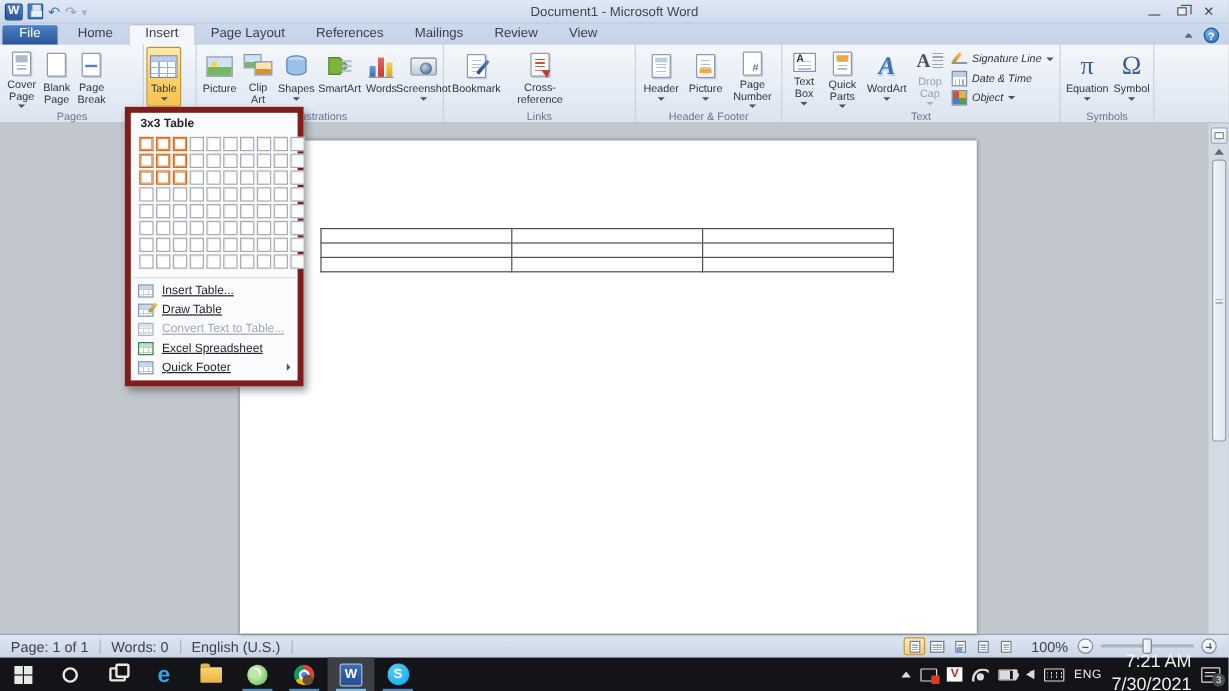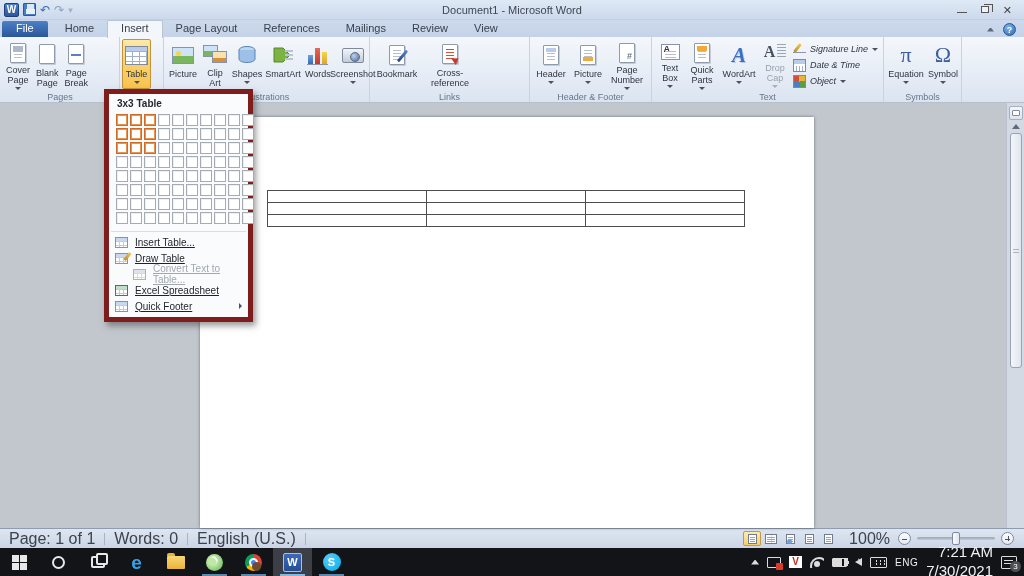--- a/index.html
+++ b/index.html
@@ -94,21 +94,21 @@
 
   
   #tableMenu { position:absolute; left:104px; top:89px; width:149px; background:#fafbfd; border:5px solid #7f1d1d; box-shadow:3px 4px 6px rgba(60,60,60,.5); z-index:40; padding-bottom:3px; }
   .menu-header { font-size:10px; font-weight:bold; color:#25282e; padding:4px 8px 3px; }
   .size-grid { display:grid; grid-template-columns:repeat(10,12px); gap:2px; padding:2px 0 5px 7px; }
   .cell { width:12px; height:12px; background:#fff; border:1px solid #a6abb3; box-shadow:inset 1px 1px 0 rgba(0,0,0,.06); }
   .cell.sel { border-color:#cf6b27; box-shadow:inset 0 0 0 1px #e8944f; }
   .menu-sep { height:1px; background:#d9dce1; margin:2px 2px; }
   .mi { display:flex; align-items:center; height:16px; padding:0 6px 0 6px; gap:7px; font-size:10px; color:#1e2228;text-decoration:underline; }
   .mi .milabel { flex:1; }
-  .mi.disabled { color:#a2a8b0;margin-left:18px; }
+  .mi.disabled { color:#a2a8b0; }
   .m-grid { width:13px; height:11px; flex:none; border:1px solid #7d94b5; background:
       linear-gradient(#c8d8ee,#c8d8ee) 0 0/100% 3px no-repeat,
       repeating-linear-gradient(90deg,transparent 0 3px,#c2cfe0 3px 4px),
       repeating-linear-gradient(transparent 0 3px,#c2cfe0 3px 4px),#fff; position:relative; }
   .m-grid.pencil::after { content:""; position:absolute; right:-2px; top:-2px; width:3px; height:9px; background:linear-gradient(#f2c84b,#c08a2e); transform:rotate(40deg); }
   .m-grid.gray { border-color:#aab2bd; background:
       linear-gradient(#dfe3e9,#dfe3e9) 0 0/100% 3px no-repeat,
       repeating-linear-gradient(90deg,transparent 0 3px,#d5dae1 3px 4px),
       repeating-linear-gradient(transparent 0 3px,#d5dae1 3px 4px),#fff; }
   .m-grid.xl { border-color:#3f7d4a; background:
@@ -122,21 +122,21 @@
   .doctable { position:absolute; left:67px; top:73px; width:478px; border-collapse:collapse; border:1px solid #1c1c1c; }
   .doctable td { border:1px solid #4e4e4e; height:12px; padding:0; }
   .scrollcol { position:absolute; right:0; top:0; bottom:0; width:18px; background:#d3dae4; border-left:1px solid #bac2cd; display:flex; flex-direction:column; align-items:center; }
   .rulerbtn { width:14px; height:14px; margin-top:3px; background:linear-gradient(#f5f8fb,#dde4ee); border:1px solid #a6b0bf; border-radius:2px; position:relative; }
   .rulerbtn::after { content:""; position:absolute; inset:3px 2px; border:1px solid #7d8aa0; border-radius:1px; background:#fff; }
   .scrollup { margin-top:4px; width:0; height:0; border-left:4px solid transparent; border-right:4px solid transparent; border-bottom:5px solid #5f6b7d; }
   .thumb { margin-top:4px; width:12px; height:235px; background:linear-gradient(90deg,#f4f7fa,#dfe6ef); border:1px solid #98a3b3; border-radius:3px; position:relative; }
   .thumb::after { content:""; position:absolute; left:2px; right:2px; top:115px; height:5px; background:repeating-linear-gradient(#aab4c3 0 1px,transparent 1px 3px); }
 
   
-  .statusbar { height:20px; background:linear-gradient(#dee6f1,#cbd5e5); border-top:1px solid #8f9bae; display:flex; align-items:center; font-size:16px; color:#3c434e;text-align:center; }
+  .statusbar { height:20px; background:linear-gradient(#dee6f1,#cbd5e5); border-top:1px solid #8f9bae; display:flex; align-items:center; font-size:12px; color:#3c434e;text-align:center; }
   .sbitem { padding:0 9px; }
   .sbsep { width:1px; height:12px; background:#a9b3c3; }
   .views { margin-left:auto; display:flex; gap:1px; align-items:center; }
   .vbtn { width:18px; height:15px; display:flex; align-items:center; justify-content:center; border:1px solid transparent; border-radius:2px; }
   .vbtn.active { background:linear-gradient(#fdeab2,#f8cf6e); border-color:#c49a3e; }
   .vg { width:9px; height:10px; background:#fdfdfd; border:1px solid #6f7c90; position:relative; }
   .vg::after { content:""; position:absolute; left:1px; right:1px; top:2px; height:6px; background:repeating-linear-gradient(#9aa5b5 0 1px,transparent 1px 2px); }
   .vg.book { width:12px; background:linear-gradient(90deg,#fdfdfd 0 5px,#d8dee8 5px 6px,#fdfdfd 6px); }
   .vg.web::before { content:""; position:absolute; left:0px; bottom:-1px; width:5px; height:5px; border-radius:50%; background:#6fa0d8; z-index:1; }
   .vg.outl::after { background:repeating-linear-gradient(#6fa0d8 0 1px,transparent 1px 2px); }

